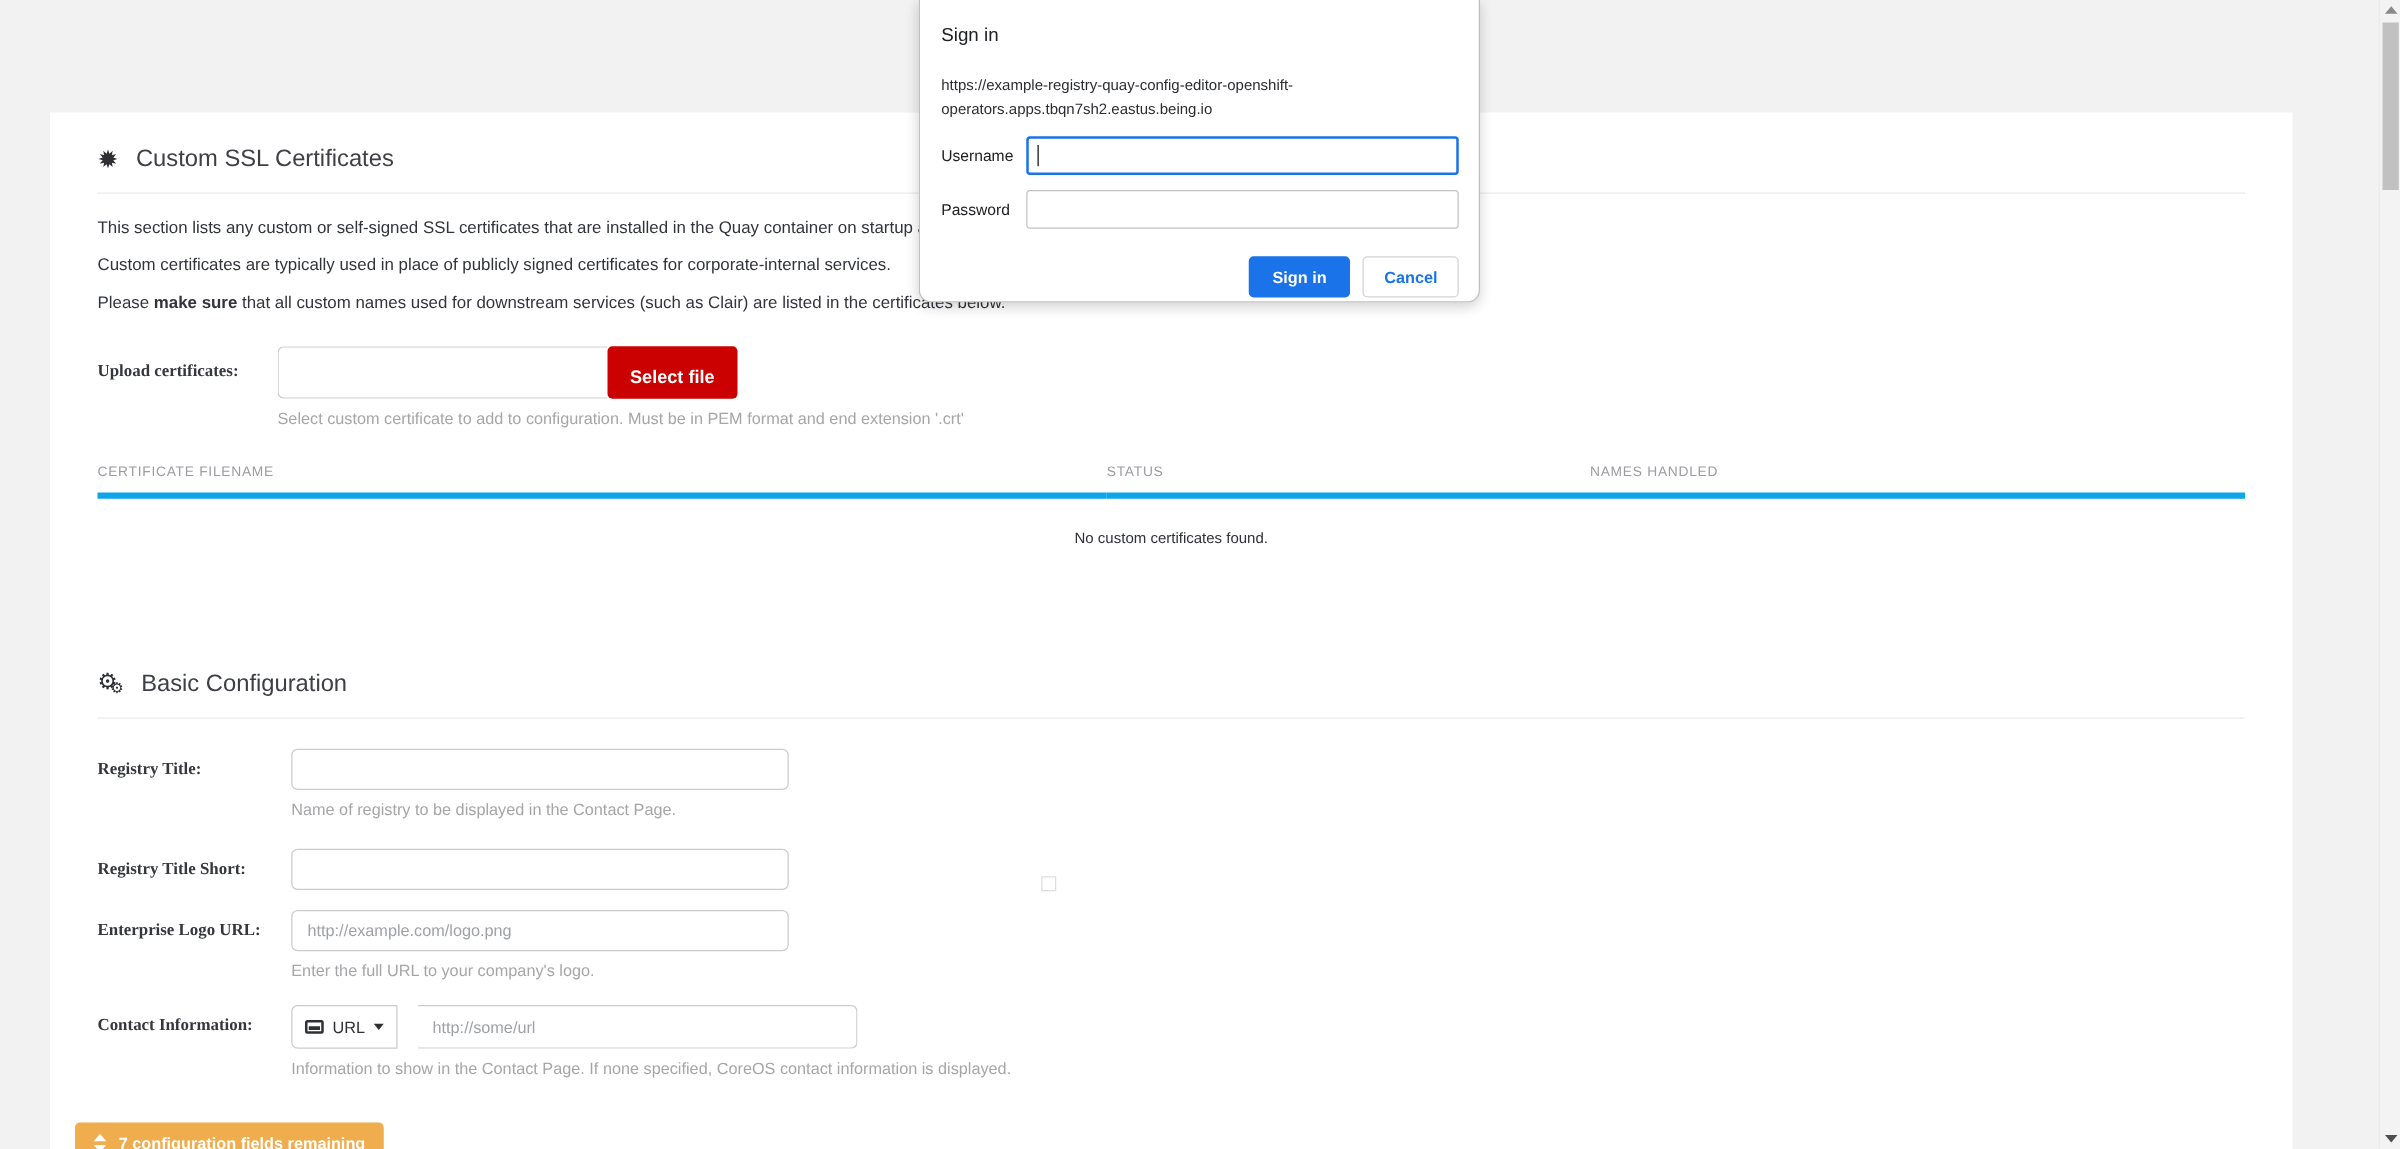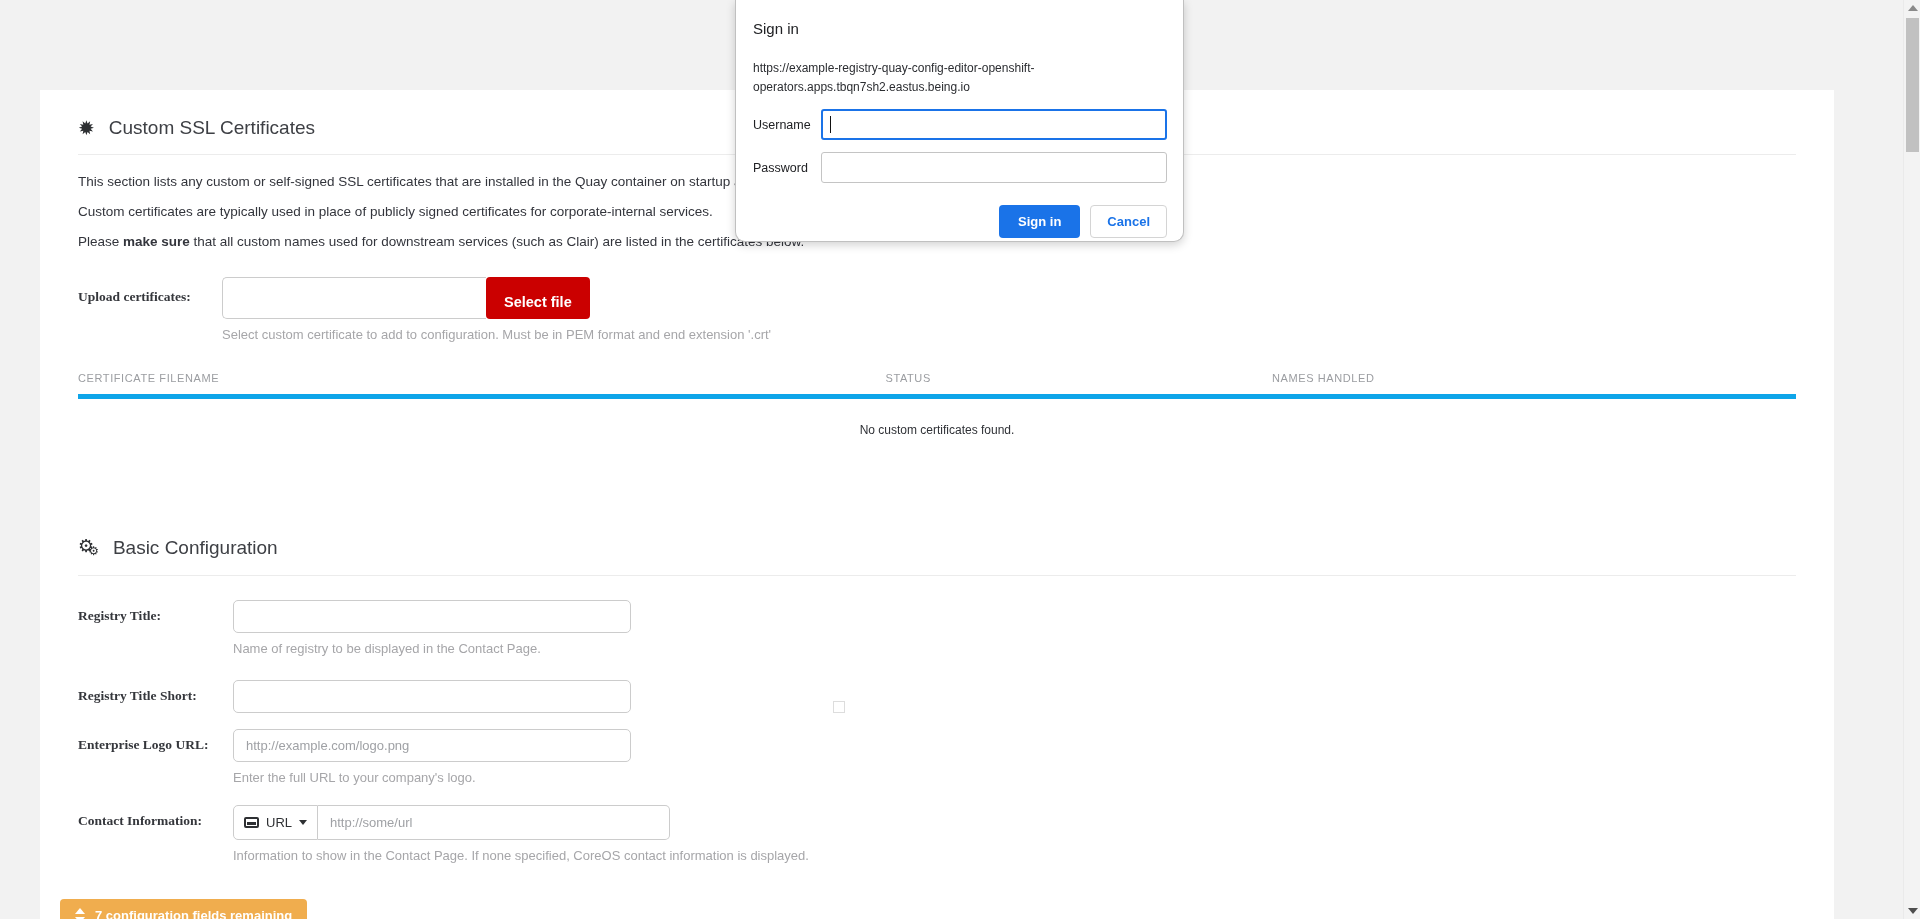--- a/index.html
+++ b/index.html
@@ -39,21 +39,21 @@
   .basic-header { margin-top:72px; }
   .gear-big { font-size:18px; } .gear-small { font-size:12px; margin-left:-6px; vertical-align:-3px; }
 
   .form-row { display:flex; margin-top:24px; align-items:flex-start; }
   .form-row .field-label { width:155px; padding-top:8px; }
   .text-input { width:398px; height:33px; border:1px solid #ccc; border-radius:5px;
     font-size:13px; padding:0 12px; outline:none; background:#fff; }
   .text-input::placeholder { color:#9fa1a5; }
   .mt16 { margin-top:16px; }
 
-  .contact-group { display:flex; }
+  .contact-group { display:flex;gap:16px; }
   .kind-dropdown { display:flex; align-items:center; gap:7px; height:35px; padding:0 10px;
     background:#fff; border:1px solid #ccc; border-radius:5px 0 0 5px; cursor:pointer;
     font-size:13px; color:#2e3033; }
   .url-glyph { width:15px; height:11px; border:2px solid #2e3033; border-radius:2px;
     position:relative; background:#fff; }
   .url-glyph::after { content:""; position:absolute; left:1px; right:1px; top:3px; bottom:1px;
     background:#2e3033; }
   .caret-down { width:0; height:0; border-left:4px solid transparent;
     border-right:4px solid transparent; border-top:5px solid #2e3033; }
   .contact-input { width:352px; height:35px; border:1px solid #ccc; border-left:none;

